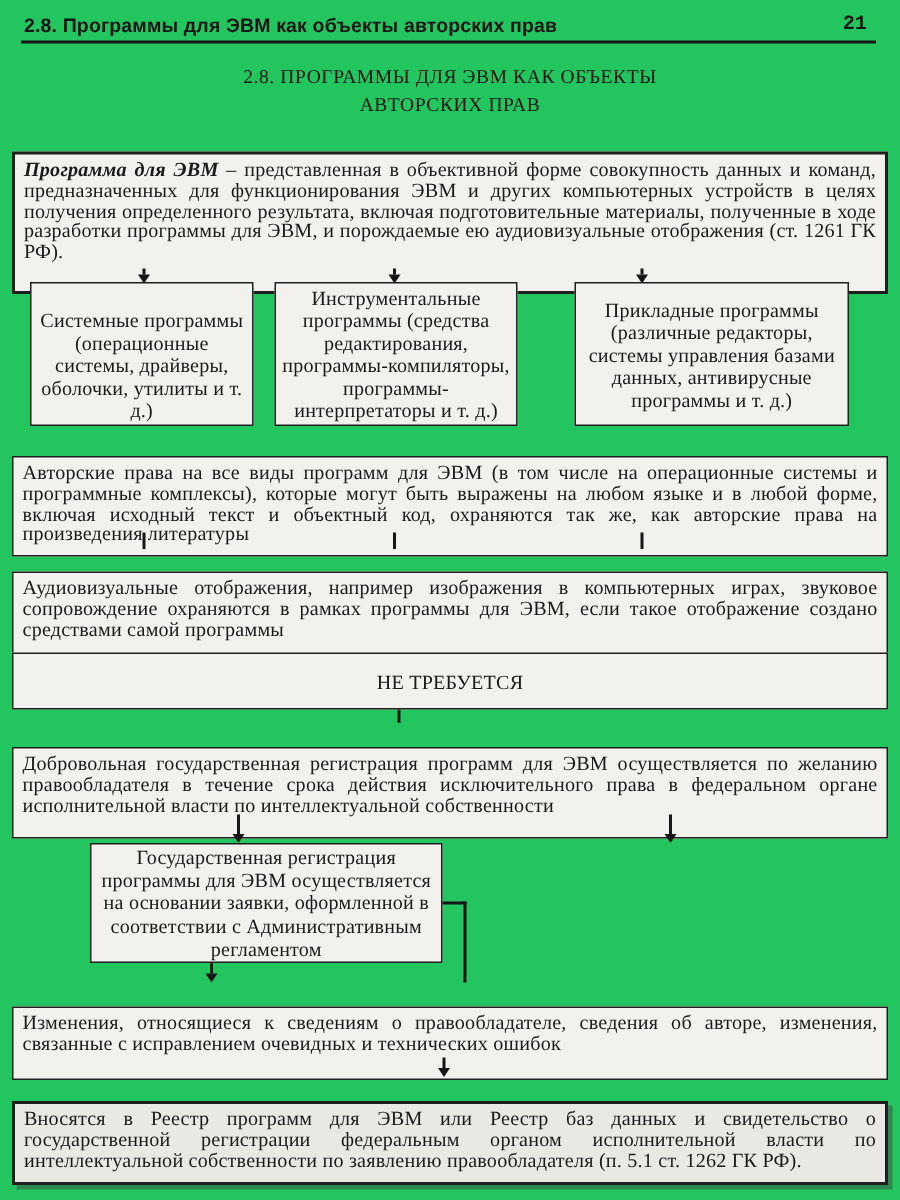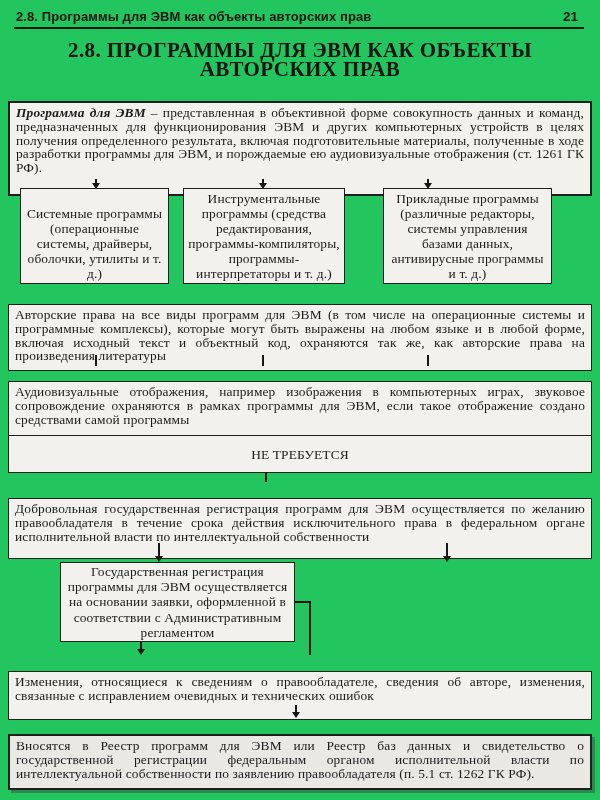--- a/index.html
+++ b/index.html
@@ -13,51 +13,51 @@
   .page { position:relative; width:600px; height:800px; background:#22c55e; overflow:hidden; }
 
   
   .hdr-title {
     position:absolute; left:16px; top:9px;
     font-family:"Liberation Sans", sans-serif;
     font-weight:bold; font-size:13px; letter-spacing:0.1px; color:#161616;
   }
   .hdr-page {
     position:absolute; right:22px; top:9px;
-    font-family:Liberation Sans, sans-serif;
+    font-family:Liberation Mono, monospace;
     font-weight:bold; font-size:13.5px; color:#161616;margin-left:12px;
   }
   .hdr-rule { position:absolute; left:14px; right:16px; top:27px; height:2px; background:#161616; }
 
   
   .doc-title {
     position:absolute; left:40px; right:40px; top:41px;
-    text-align:center; font-weight:bold;
-    font-size:21px; line-height:19px; letter-spacing:0.4px; color:#141414;
+    text-align:center; font-weight:normal;
+    font-size:13px; line-height:19px; letter-spacing:0.4px; color:#141414;
   }
 
   
   .box {
     position:absolute; box-sizing:border-box;
     border:1.5px solid #1f1f1f;
     background:#f2f1ed;
     font-size:13.4px; line-height:13.8px; letter-spacing:0.15px;
     padding:3px 6px 2px 6px;
     color:#1a1a1a;
   }
   .just { text-align:justify;margin-top:16px; }
   .ctr  { display:flex; align-items:center; justify-content:center; text-align:center; padding:2px 4px; }
   .ctr .inner { width:100%; }
 
   .box-def       { left:8px;  top:85px;  width:584px; height:95px; border-width:2px; }
   .box-def .term { font-style:italic; font-weight:bold; }
 
   .box-sys   { left:20px;  top:188px; width:149px; height:96px; line-height:15px;align-items:flex-end; }
   .box-instr { left:183px; top:188px; width:162px; height:96px; line-height:15px; }
-  .box-appl  { left:383px; top:188px; width:169px; height:96px; line-height:15px; }
+  .box-appl  { left:383px; top:188px; width:183px; height:96px; line-height:15px; }
 
   .box-copyright { left:8px; top:288px; width:584px; height:67px; }
   .box-audio     { left:8px; top:365px; width:584px; height:66px; }
 
   .box-mandatory { left:8px; top:435px; width:584px; height:38px; line-height:17px; }
   .box-voluntary { left:8px; top:482px; width:584px; height:61px; }
 
   .box-statereg { left:60px;  top:562px; width:235px; height:80px; line-height:15.2px; }
   .box-secret   { left:317px; top:562px; width:260px; height:80px; line-height:15.2px; }
 

